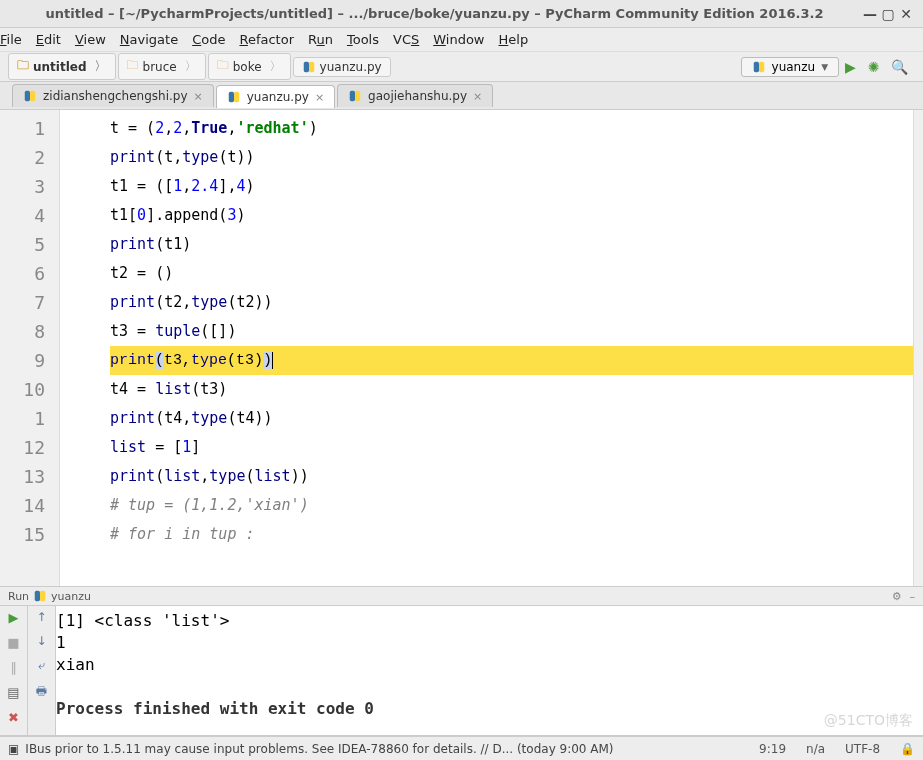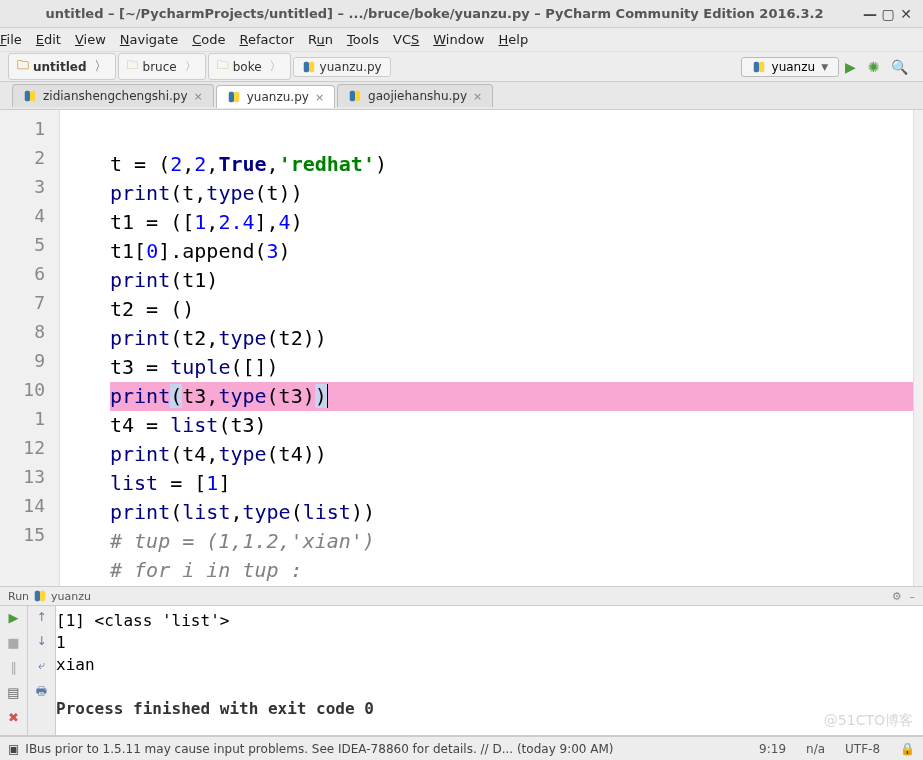--- a/index.html
+++ b/index.html
@@ -20,23 +20,23 @@
 .rundrop .arr { font-size: 9px; color: #666; }
 .play { color: #4a9b3a; font-size: 14px; margin: 0 6px; }
 .bug { color: #4a9b3a; font-size: 14px; margin: 0 6px; }
 .search-ico { color: #888; font-size: 14px; margin: 0 6px; }
 .tabbar { height: 28px; background: #e8e8e8; border-bottom: 1px solid #ccc; display: flex; align-items: center; padding-left: 12px; }
 .tab { display: flex; align-items: center; gap: 6px; padding: 4px 10px; border: 1px solid #bbb; border-bottom: none; border-radius: 4px 4px 0 0; background: #e0e0e0; margin-right: 2px; font-size: 12px; color: #333; }
 .tab.active { background: #fff; position: relative; top: 1px; }
 .tab .close { color: #888; font-size: 11px; }
 .editor-wrap { flex: 1; display: flex; background: #fff; overflow: hidden; position: relative; }
 .gutter { width: 60px; background: #f0f0f0; border-right: 1px solid #ddd; text-align: right; padding: 4px 14px 4px 4px; color: #888; font-family: "DejaVu Sans Mono", "Consolas", monospace; font-size: 18px; line-height: 29px; }
-.code { flex: 1; padding: 4px 0 21px 50px; font-family: "DejaVu Sans Mono", "Consolas", monospace; font-size: 20px; line-height: 29px; white-space: pre; overflow: hidden; color: #000; margin-top: 36px; }
+.code { flex: 1; padding: 4px 0 21px 50px; font-family: "DejaVu Sans Mono", "Consolas", monospace; font-size: 15px; line-height: 29px; white-space: pre; overflow: hidden; color: #000; }
 .code .ln { height: 29px; }
-.code .ln.hl { background: #f9a8d4; }
+.code .ln.hl { background: #fde047; font-family: Liberation Mono, monospace; }
 .kw { color: #000080; font-weight: bold; }
 .bi { color: #000080; }
 .num { color: #0000ff; }
 .str { color: #008000; font-weight: bold; }
 .cmt { color: #808080; font-style: italic; }
 .brhl { background: #c8d4ee; }
 .caret { border-left: 1px solid #000; }
 .rscroll { width: 10px; background: #f0f0f0; border-left: 1px solid #ddd; }
 .runpanel-head { height: 20px; background: #ededed; border-top: 1px solid #ccc; border-bottom: 1px solid #ccc; display: flex; align-items: center; padding: 0 8px; font-size: 11px; color: #555; }
 .runpanel-head .rt { margin-left: auto; display: flex; gap: 8px; color: #888; }

